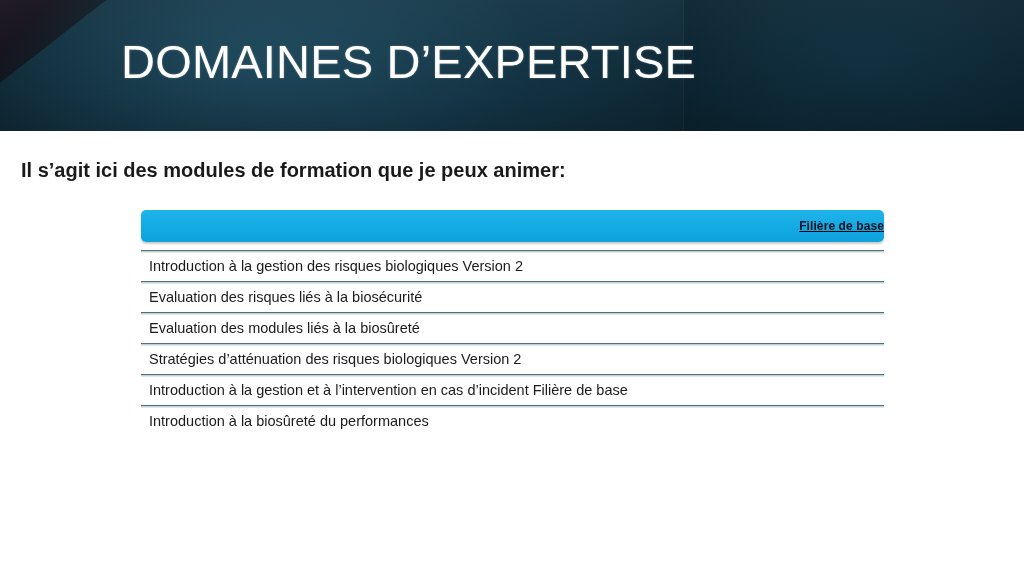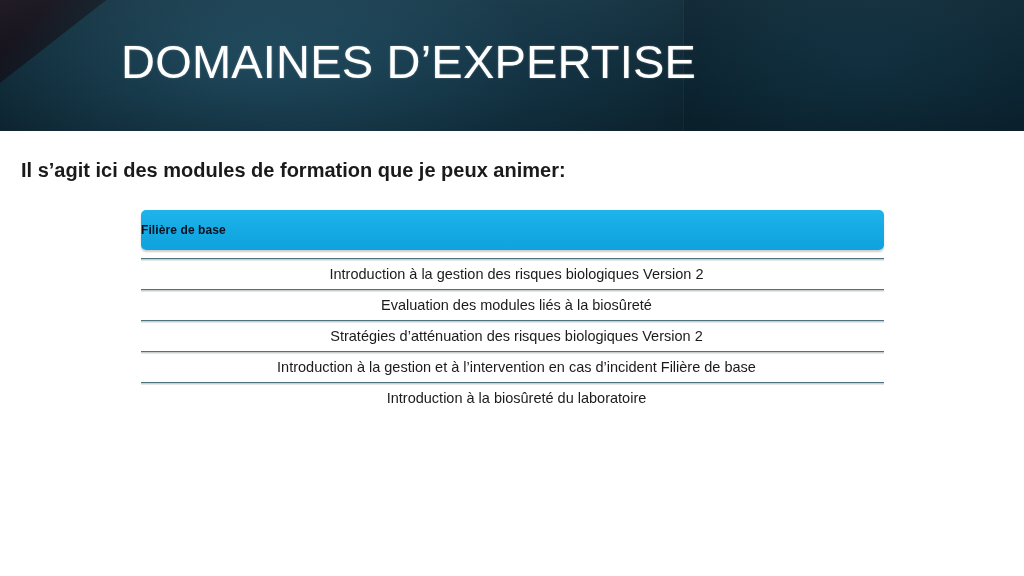--- a/index.html
+++ b/index.html
@@ -92,27 +92,28 @@
   }
 
   .table {
     position: absolute;
     left: 141px;
     top: 210px;
     width: 743px;
   }
 
   .table-header {
-    height: 40px;
+    height: 32px;
     background: linear-gradient(180deg, #1fb4ea 0%, #13a9e3 55%, #0fa3de 100%);
     border-radius: 5px;
     display: flex;
     align-items: center;
-    justify-content: flex-start;
+    justify-content: flex-end;
     box-shadow: 0 2px 2px rgba(0,0,0,0.20);
+    text-decoration: underline;
   }
   .table-header-label {
     font-size: 12px;
     font-weight: bold;
     color: #0b1020;
     letter-spacing: 0.1px;
   }
 
   .table-body {
     margin-top: 8px;
@@ -120,21 +121,20 @@
 
   .table-row {
     position: relative;
     height: 31px;
     display: flex;
     align-items: center;
     padding-left: 8px;
     box-sizing: border-box;
     border-top: 1.5px solid #4d7380;
     box-shadow: inset 0 1.6px 0 0 #c9cfd1;
-    justify-content: center;
   }
   .table-row .cell-text {
     font-size: 14.5px;
     line-height: 18px;
     color: #1b1b1b;
     white-space: nowrap;
   }
 </style>
 </head>
 <body>
@@ -152,25 +152,28 @@
 
 <div class="table">
   <div class="table-header">
     <span class="table-header-label">Filière de base</span>
   </div>
   <div class="table-body">
     <div class="table-row">
       <span class="cell-text">Introduction à la gestion des risques biologiques Version 2</span>
     </div>
     <div class="table-row">
+      <span class="cell-text">Evaluation des risques liés à la biosécurité</span>
+    </div>
+    <div class="table-row">
       <span class="cell-text">Evaluation des modules liés à la biosûreté</span>
     </div>
     <div class="table-row">
       <span class="cell-text">Stratégies d’atténuation des risques biologiques Version 2</span>
     </div>
     <div class="table-row">
       <span class="cell-text">Introduction à la gestion et à l’intervention en cas d’incident Filière de base</span>
     </div>
     <div class="table-row">
-      <span class="cell-text">Introduction à la biosûreté du laboratoire</span>
+      <span class="cell-text">Introduction à la biosûreté du performances</span>
     </div>
   </div>
 </div>
 
 </body></html>

